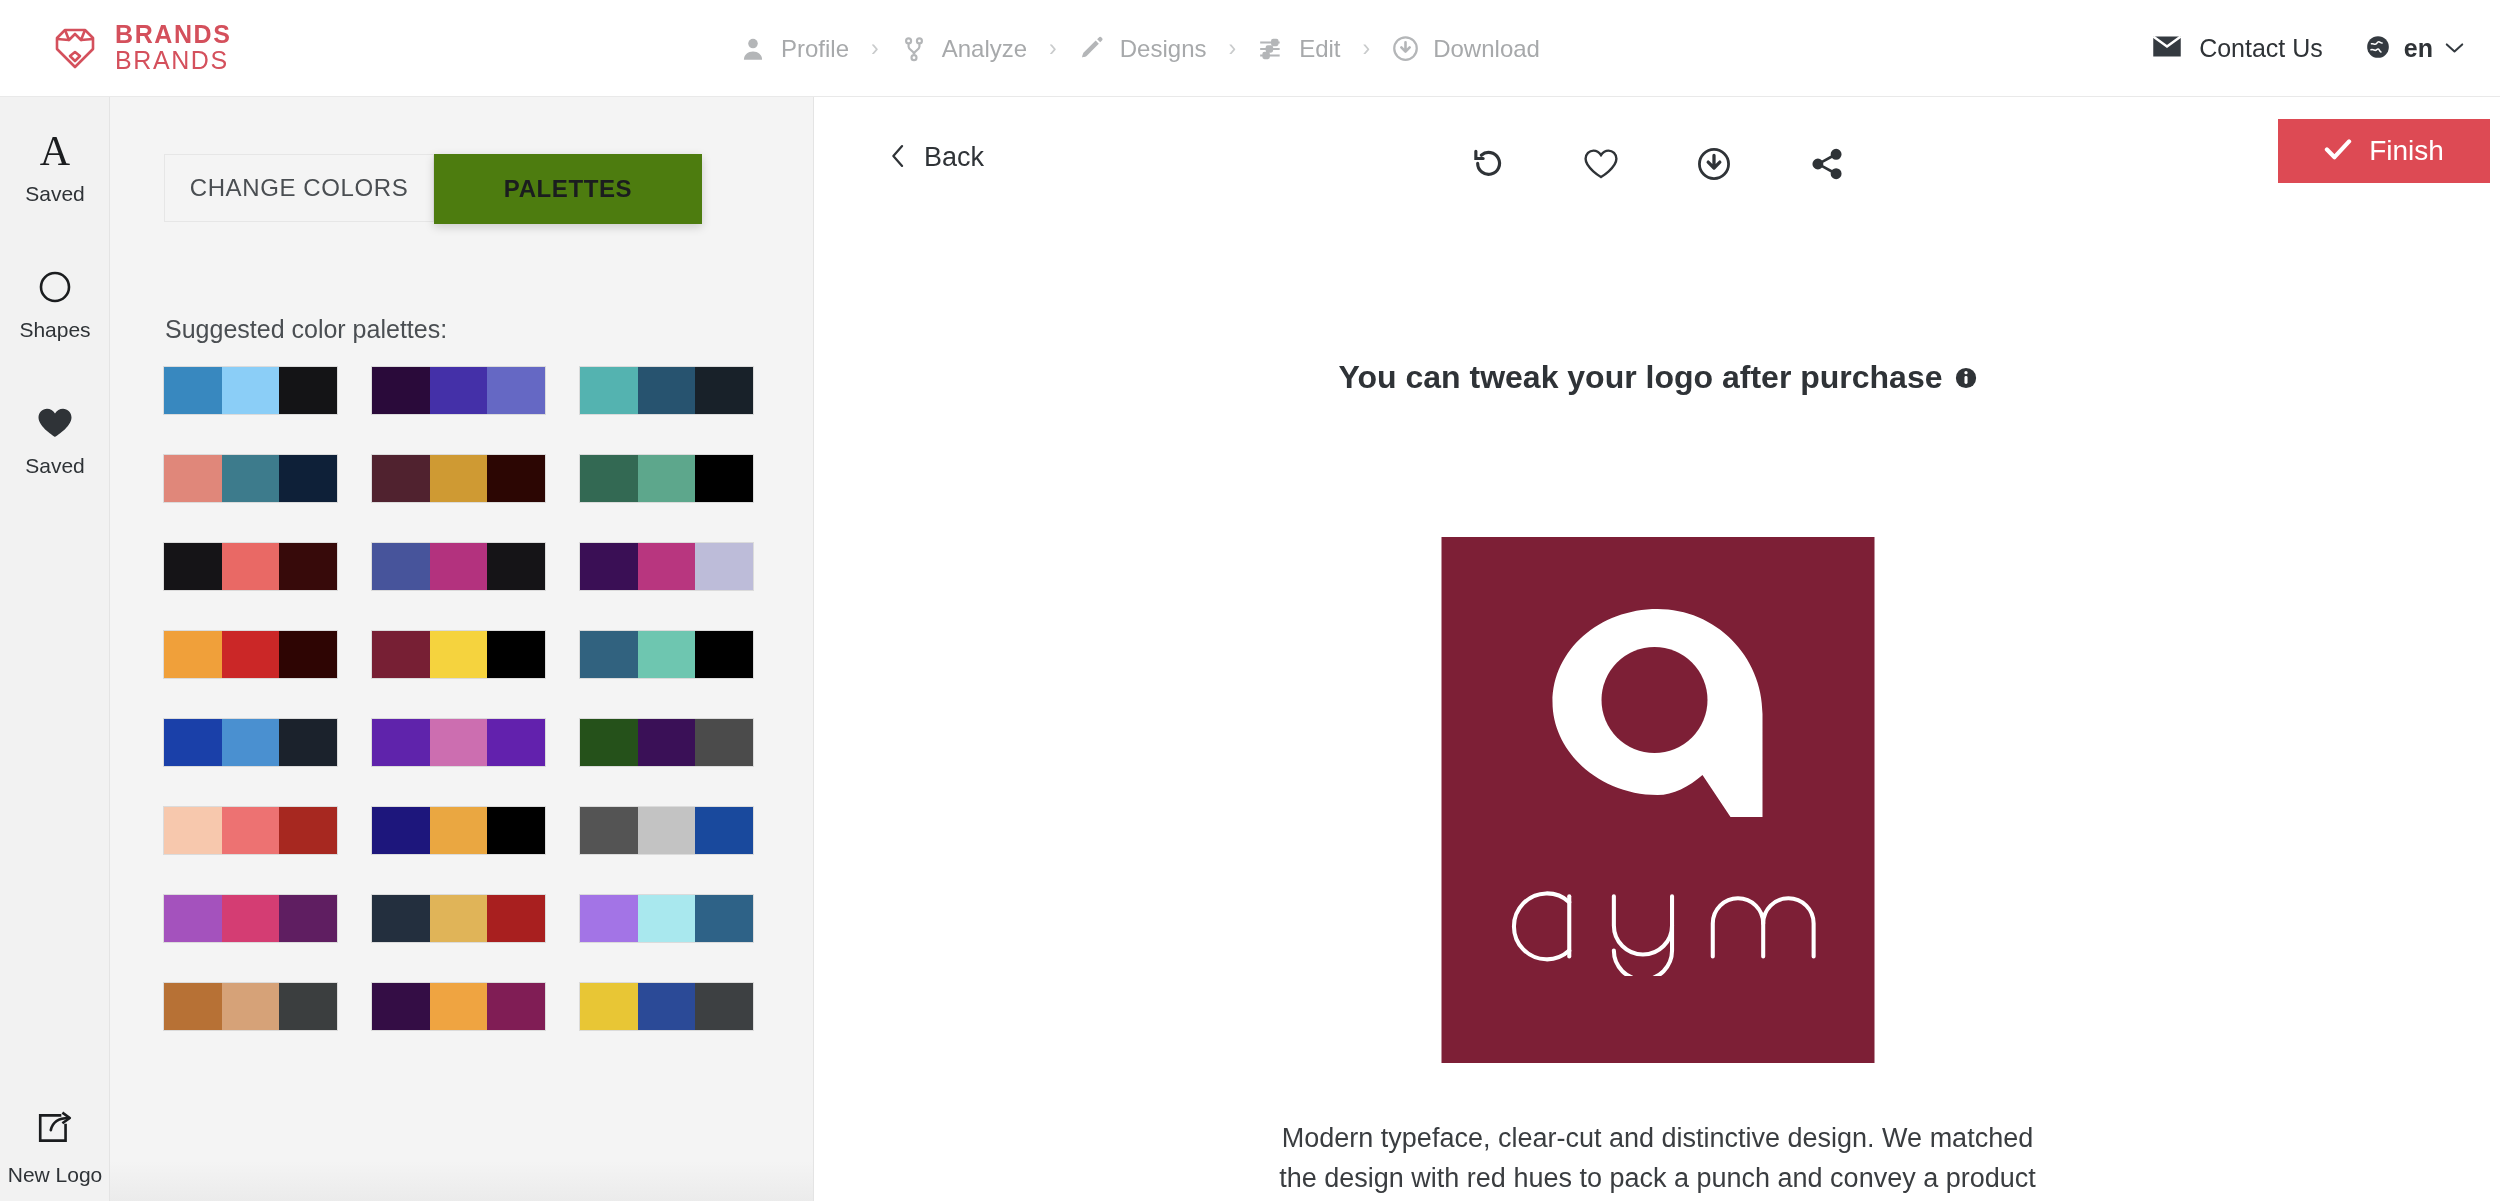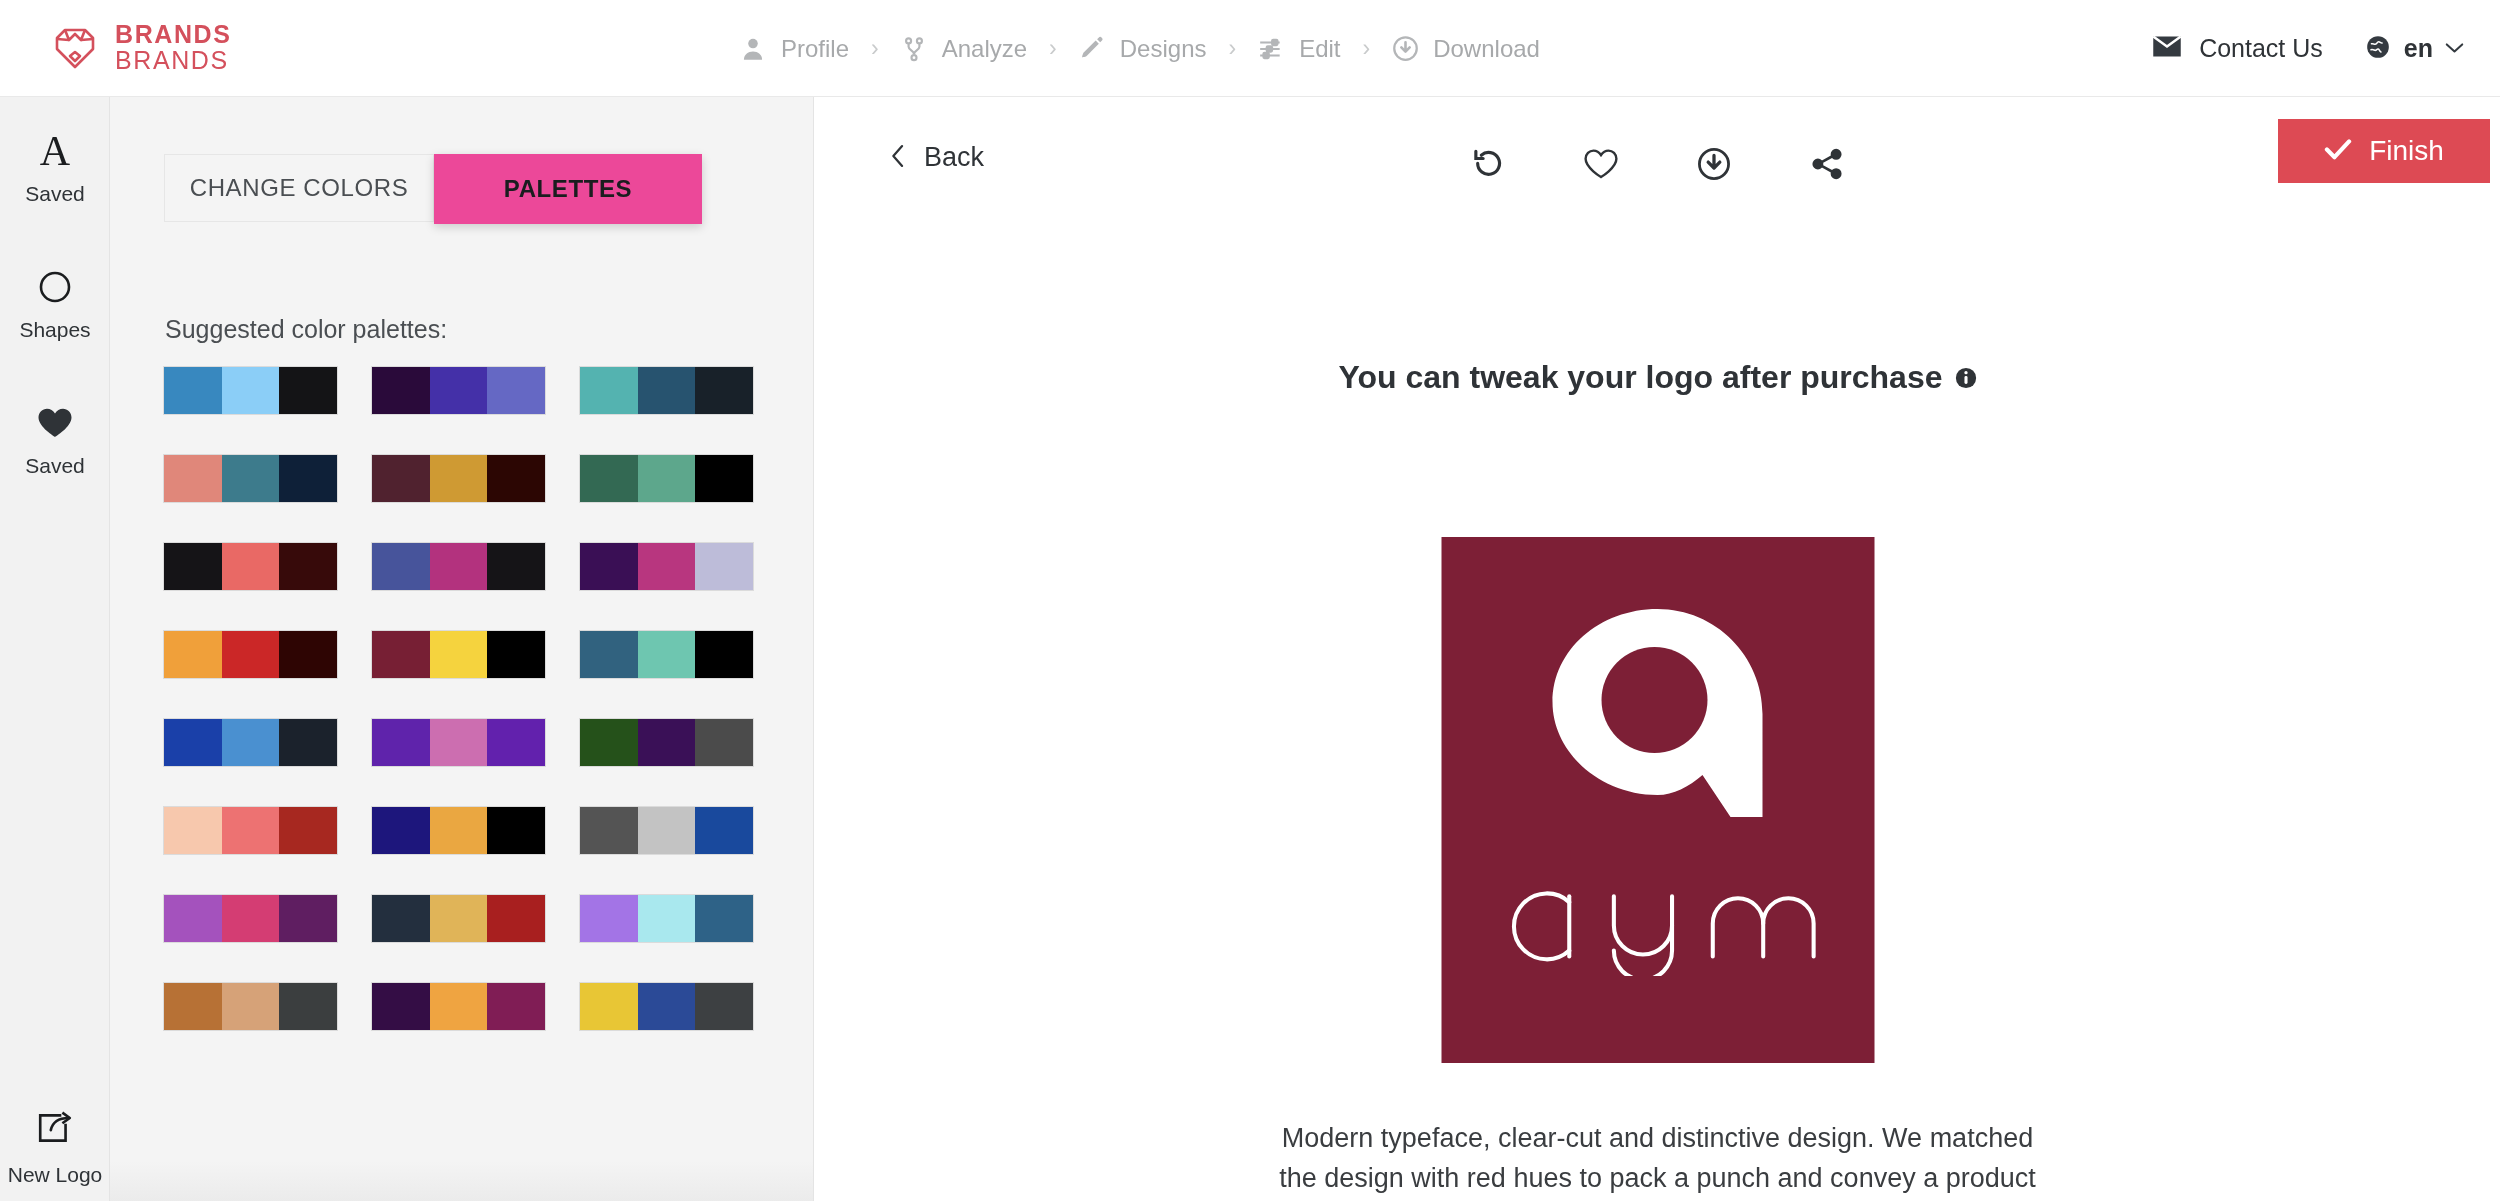--- a/index.html
+++ b/index.html
@@ -87,21 +87,21 @@
     position: absolute; left: 54px; top: 57px;
     display: flex; align-items: flex-start;
   }
   .tab {
     height: 68px; display: flex; align-items: center; justify-content: center;
     font-size: 24px; letter-spacing: 0.6px; cursor: pointer;
     background: #f4f4f4; border: 1px solid #e6e6e6; color: #4a4e52;
   }
   .tab.tab-change { width: 270px; }
   .tab.active {
-    background: #ec4899; border: none; font-weight: bold; color: #1b1d1f;
+    background: #4d7c0f; border: none; font-weight: bold; color: #1b1d1f;
     width: 268px; height: 70px;
     box-shadow: 0 3px 9px rgba(0,0,0,0.17);
   }
   .panel-subtitle {
     position: absolute; left: 55px; top: 218px;
     font-size: 25px; color: #4a4e52;
   }
   .palettes {
     position: absolute; left: 54px; top: 270px;
     width: 620px;

